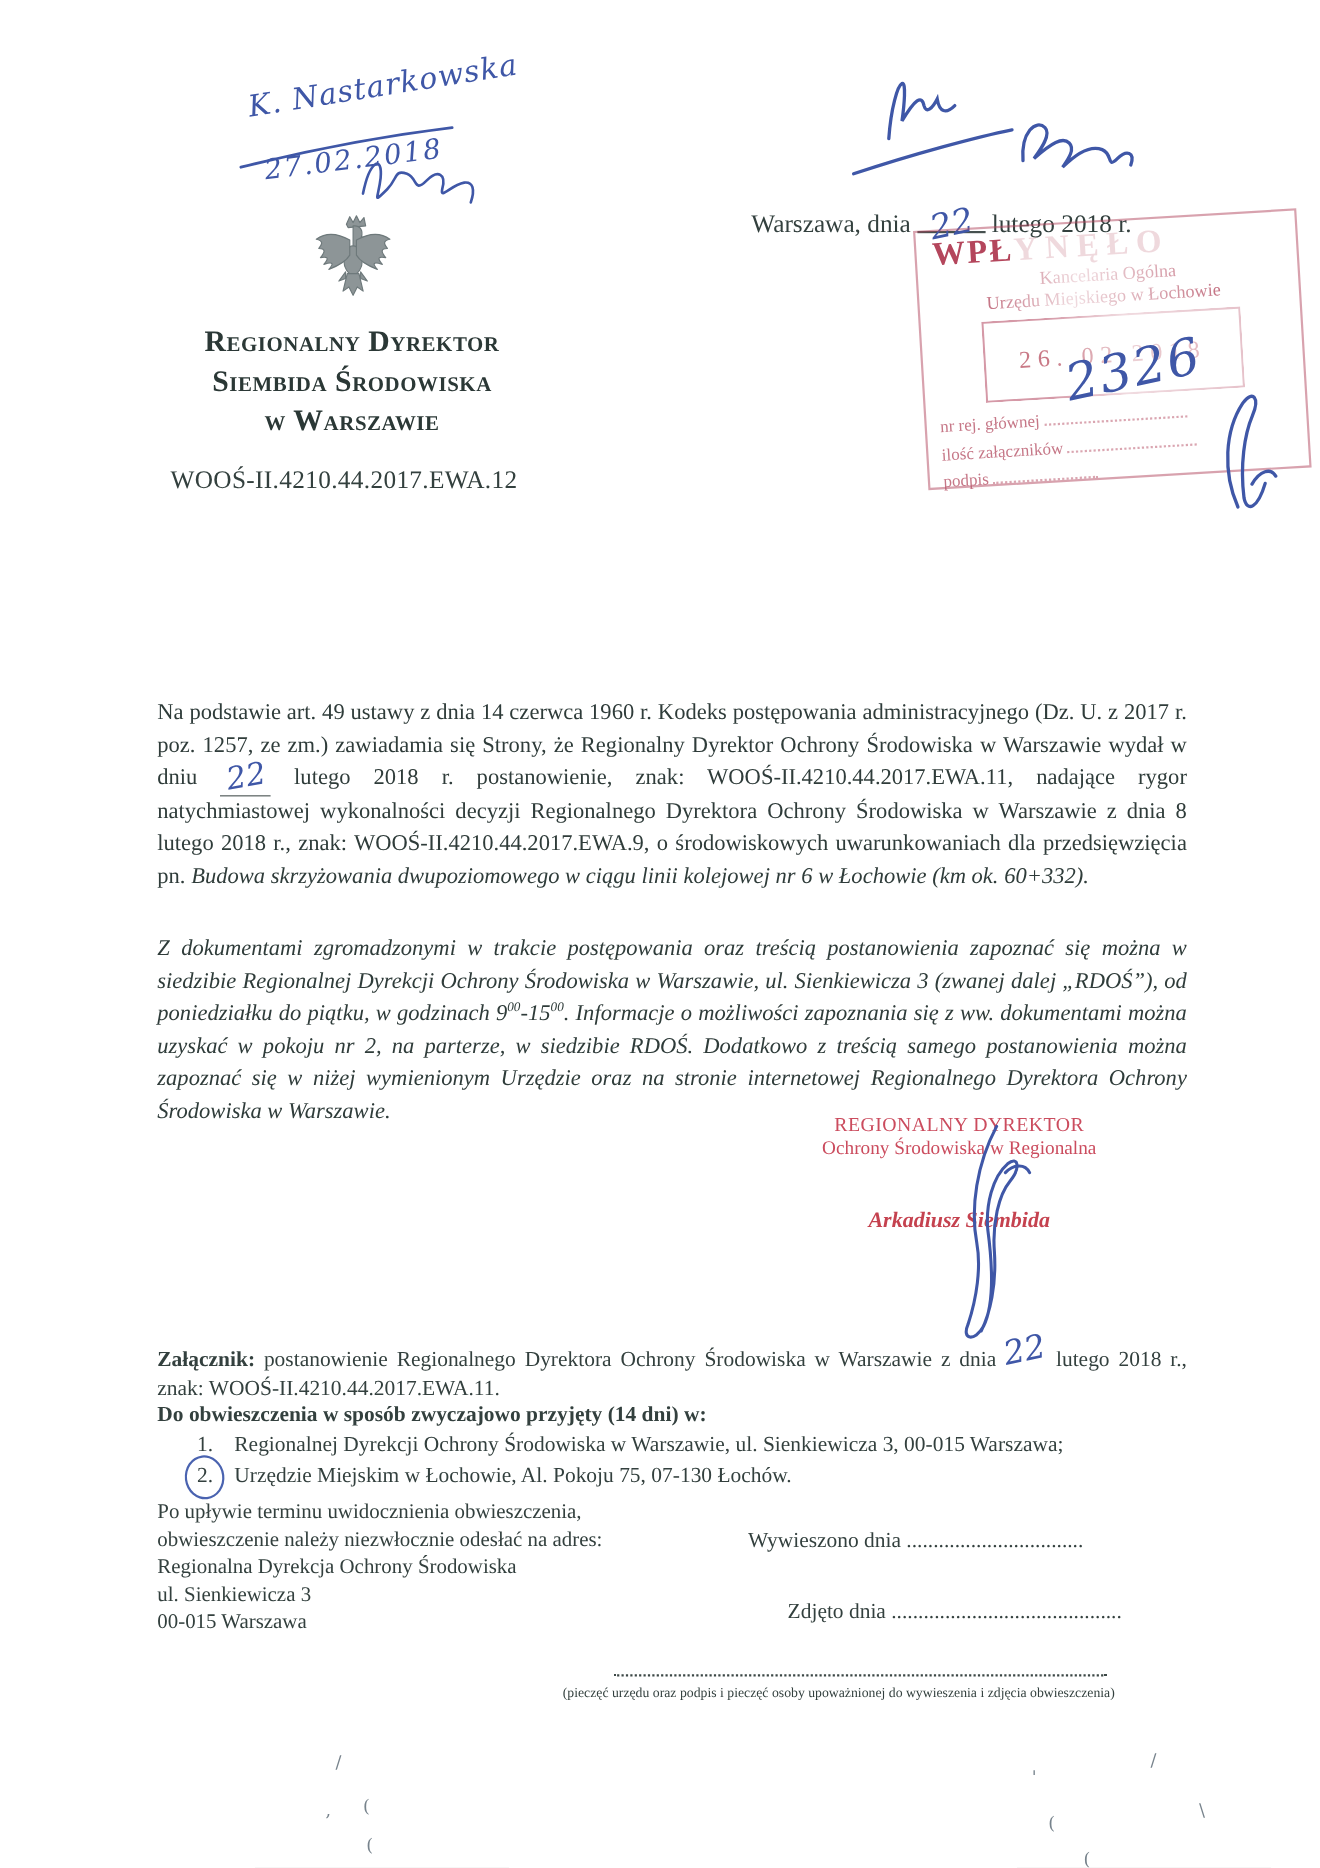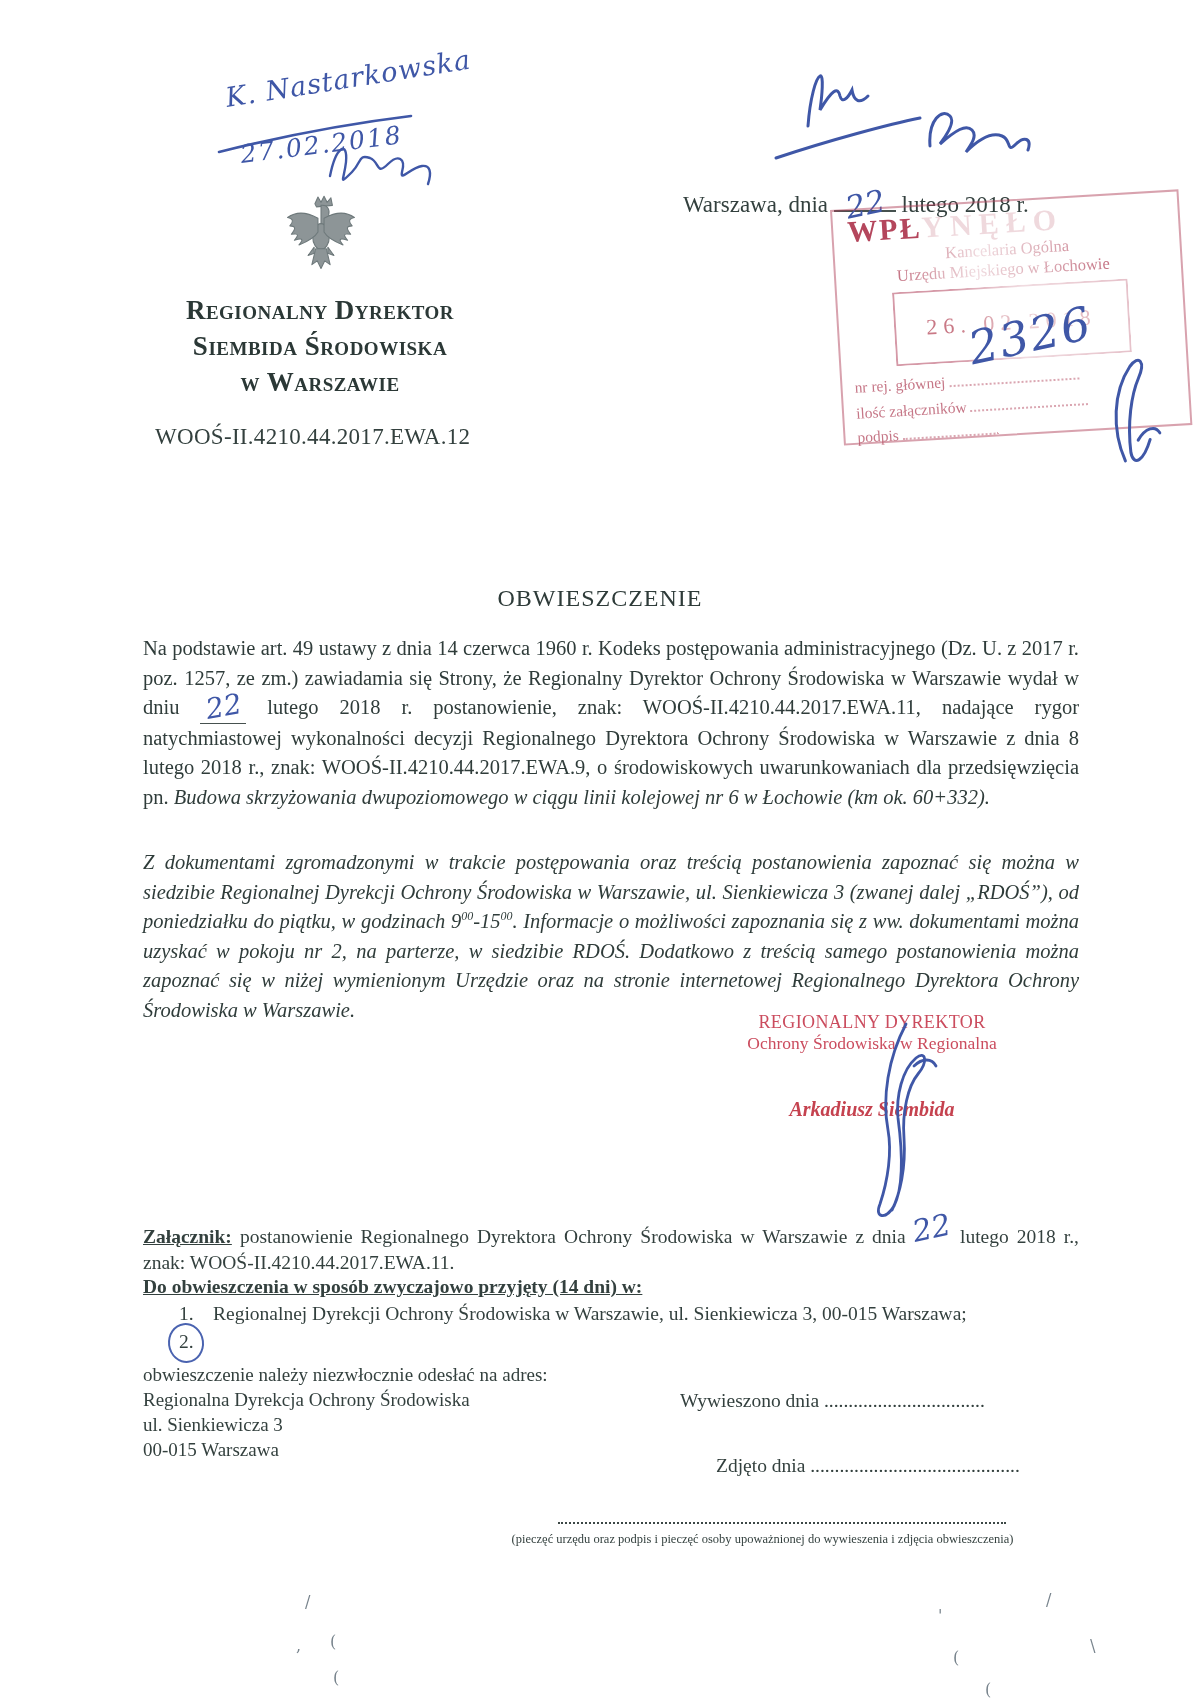--- a/index.html
+++ b/index.html
@@ -63,21 +63,21 @@
   .it { font-style:italic; }
 
   
   .sigblock { width:280px; text-align:center; color:#cb4c5e; }
   .sigblock .l1 { font-size:18px; letter-spacing:.4px; }
   .sigblock .l2 { font-size:17.5px; }
   .sigblock .nm { margin-top:44px; font-size:20px; font-style:italic; font-weight:bold; color:#c5424f; }
 
   
   .small { font-size:19.5px; line-height:26px; }
-  .b-u { font-weight:bold; text-decoration:underline; }
+  .b-u { font-weight:bold; }
   .dist-list { font-size:19.5px; line-height:27.5px; }
   .dist-row { display:flex; }
   .dist-no { width:34px; flex:0 0 34px; position:relative; text-align:left; padding-left:4px; }
   .circle2 { position:absolute; left:-7px; top:-5px; width:32px; height:36px;
     border:2px solid #4a63b0; border-radius:50%; transform:rotate(-7deg); }
 
   
   .retblock { font-size:19px; line-height:25px; }
   .dline { font-size:19.5px; white-space:nowrap; }
   .dotrule { width:448px; border-top:2.5px dotted #3c4846; }
@@ -151,21 +151,20 @@
       <span>podpis</span>
       <span class="leader" style="width:96px;"></span>
     </div>
     <div class="hw hw-num">2326</div>
     <svg class="squiggle" style="position:absolute; left:248px; top:150px; overflow:visible;" width="80" height="130" viewBox="0 0 80 130">
       <path d="M30,116 C18,84 22,46 40,22 C50,10 56,18 48,34 C40,50 34,78 36,108 C38,122 48,118 56,96" stroke-width="3"></path>
       <path d="M44,96 C52,84 62,82 66,90" stroke-width="3"></path>
     </svg>
   </div>
 
-  <div class="abs title" style="left:0; top:585px;">OBWIESZCZENIE</div>
 
   <div class="abs para" style="left:143px; top:634px;">
     <span>Na podstawie art. 49 ustawy z dnia 14 czerwca 1960 r. Kodeks postępowania administracyjnego (Dz. U. z 2017 r. poz. 1257, ze zm.) zawiadamia się Strony, że Regionalny Dyrektor Ochrony Środowiska w Warszawie wydał w dniu </span><span class="u-slot"><span class="hw hw-inline">22</span></span><span> lutego 2018 r. postanowienie, znak: WOOŚ-II.4210.44.2017.EWA.11, nadające rygor natychmiastowej wykonalności decyzji Regionalnego Dyrektora Ochrony Środowiska w Warszawie z dnia 8 lutego 2018 r., znak: WOOŚ-II.4210.44.2017.EWA.9, o środowiskowych uwarunkowaniach dla przedsięwzięcia pn. </span><span class="it">Budowa skrzyżowania dwupoziomowego w ciągu linii kolejowej nr 6 w Łochowie (km ok. 60+332).</span>
   </div>
 
   <div class="abs para" style="left:143px; top:848px;font-style:italic;">
     <span>Z dokumentami zgromadzonymi w trakcie postępowania oraz treścią postanowienia zapoznać się można w siedzibie Regionalnej Dyrekcji Ochrony Środowiska w Warszawie, ul. Sienkiewicza 3 (zwanej dalej „RDOŚ”), od poniedziałku do piątku, w godzinach 9</span><sup>00</sup><span>-15</span><sup>00</sup><span>. Informacje o możliwości zapoznania się z ww. dokumentami można uzyskać w pokoju nr 2, na parterze, w siedzibie RDOŚ. Dodatkowo z treścią samego postanowienia można zapoznać się w niżej wymienionym Urzędzie oraz na stronie internetowej Regionalnego Dyrektora Ochrony Środowiska w Warszawie.</span>
   </div>
 
   <div class="abs sigblock" style="left:732px; top:1012px;">
@@ -183,24 +182,26 @@
   </div>
 
   <div class="abs small b-u" style="left:143px; top:1274px;">Do obwieszczenia w sposób zwyczajowo przyjęty (14 dni) w:</div>
   <div class="abs dist-list" style="left:175px; top:1300px; width:900px;">
     <div class="dist-row">
       <span class="dist-no">1.</span>
       <span>Regionalnej Dyrekcji Ochrony Środowiska w Warszawie, ul. Sienkiewicza 3, 00-015 Warszawa;</span>
     </div>
     <div class="dist-row">
       <span class="dist-no"><span class="circle2"></span><span>2.</span></span>
+      <span>Urzędzie Miejskim w Łochowie, Al. Pokoju 75, 07-130 Łochów.</span>
     </div>
   </div>
 
   <div class="abs retblock" style="left:143px; top:1362px;">
+    <div>Po upływie terminu uwidocznienia obwieszczenia,</div>
     <div>obwieszczenie należy niezwłocznie odesłać na adres:</div>
     <div>Regionalna Dyrekcja Ochrony Środowiska</div>
     <div>ul. Sienkiewicza 3</div>
     <div>00-015 Warszawa</div>
   </div>
 
   <div class="abs dline" style="left:680px; top:1390px;">
     <span>Wywieszono dnia </span><span>.................................</span>
   </div>
   <div class="abs dline" style="left:716px; top:1455px;">

